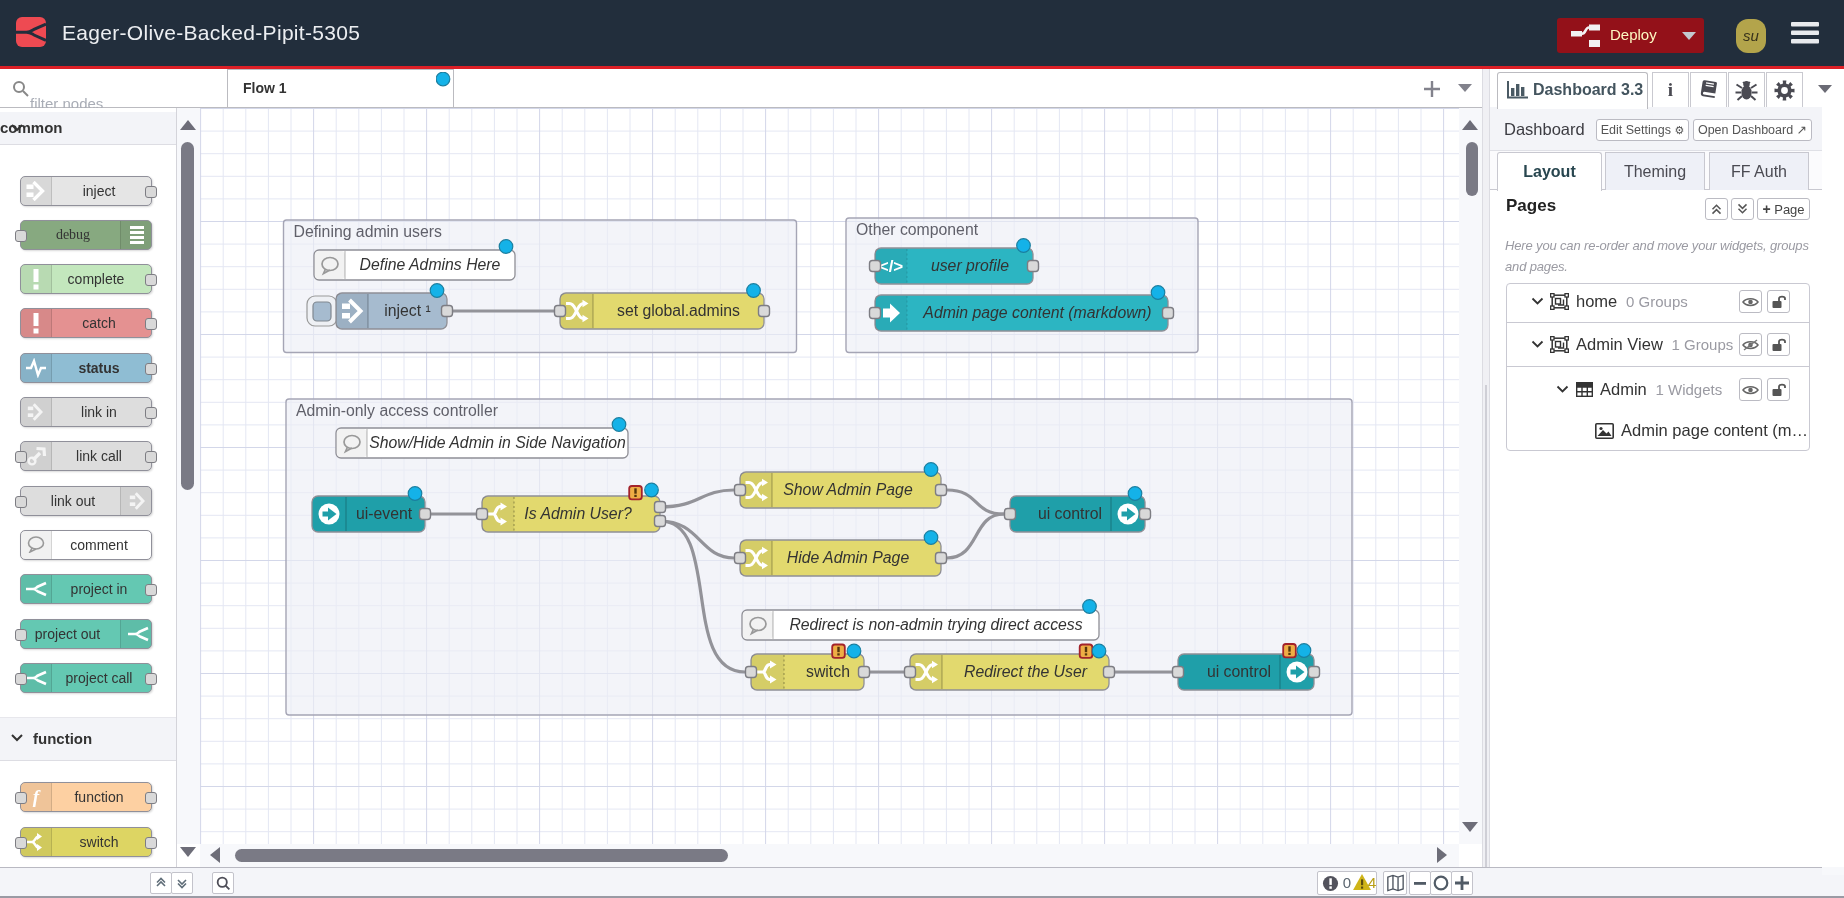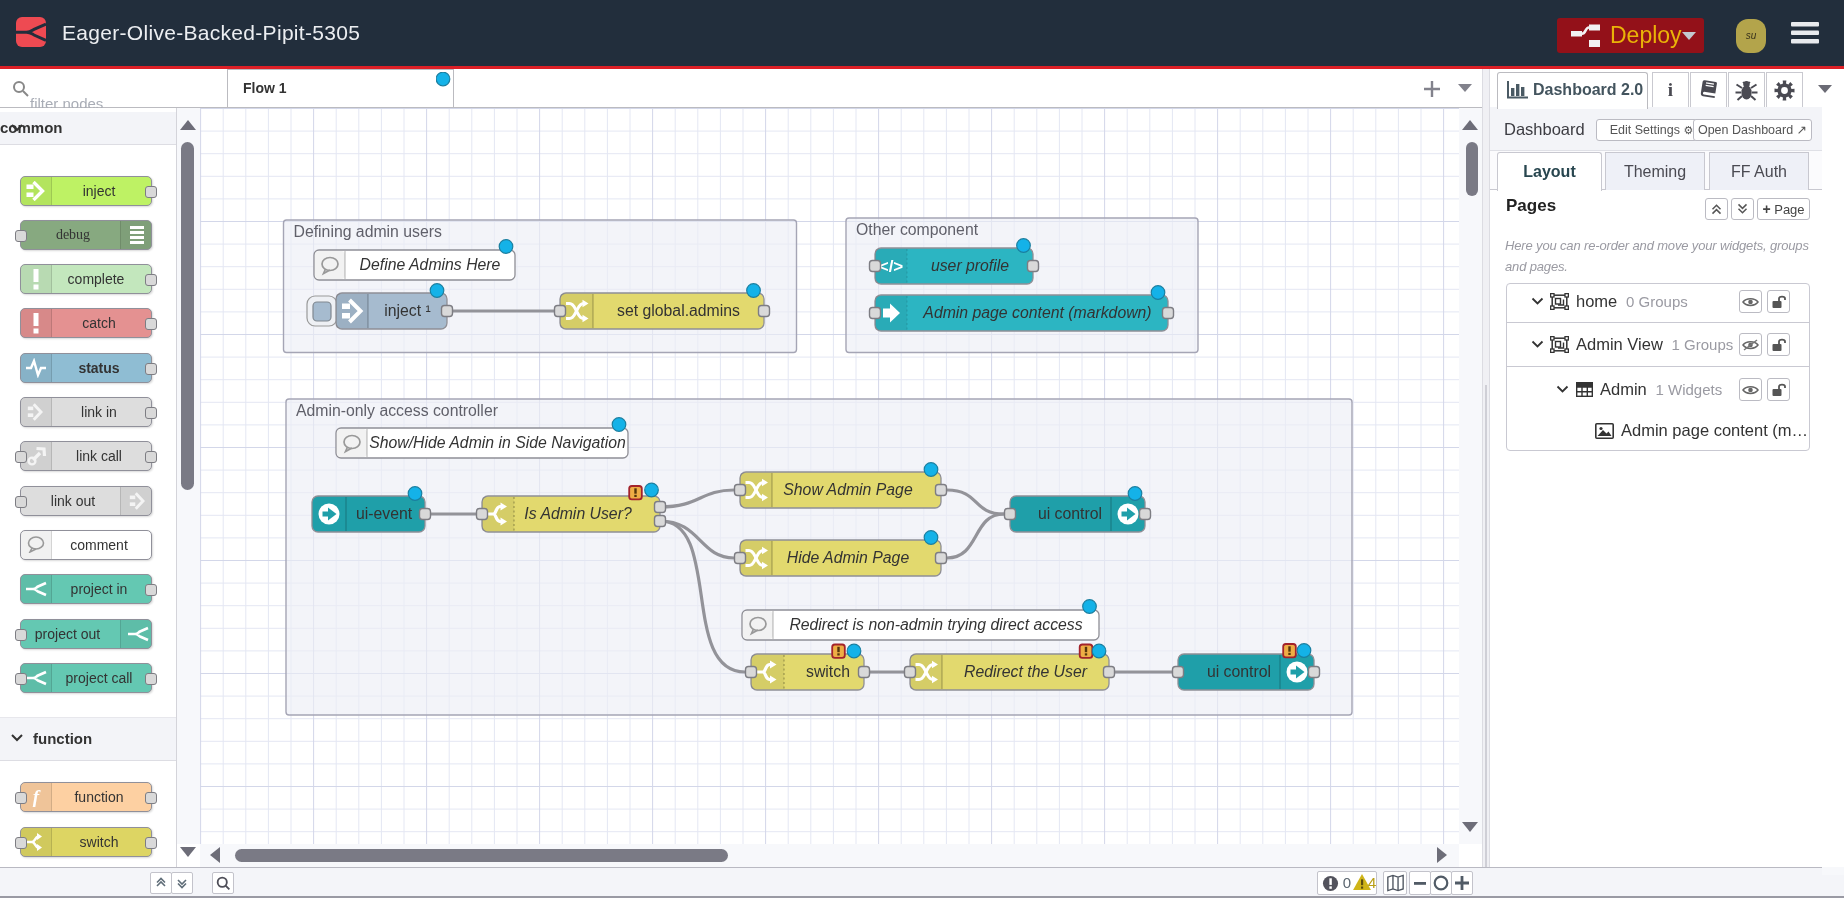--- a/index.html
+++ b/index.html
@@ -3,23 +3,23 @@
 <meta charset="utf-8">
 <style>
   html,body{margin:0;padding:0;}
   body{width:1844px;height:898px;overflow:hidden;position:relative;
        font-family:"Liberation Sans", sans-serif;background:#fff;}
   .abs{position:absolute;}
   
   #header{left:0;top:0;width:1844px;height:66px;background:#222e3c;border-bottom:3px solid #dd1f26;}
   #title{left:62px;top:0;height:66px;line-height:66px;color:#eceef1;font-size:21px;letter-spacing:0.3px;}
   #deploy{left:1557px;top:18px;width:147px;height:35px;background:#931119;border-radius:3px;}
-  #deploy .dtext{position:absolute;left:53px;top:0;height:28px;line-height:34px;color:#eab308;font-size:23px;}
+  #deploy .dtext{position:absolute;left:53px;top:0;height:28px;line-height:34px;color:#fef9c3;font-size:15px;}
   #avatar{left:1736px;top:19px;width:30px;height:34px;background:#b3a44b;border-radius:12px;
-          color:#37321c;font-size:10px;text-align:center;line-height:33px;font-style:italic;}
+          color:#37321c;font-size:15px;text-align:center;line-height:33px;font-style:italic;}
   
   #tabstrip{left:0;top:69px;width:1482px;height:38px;background:#fff;border-bottom:1px solid #bbbbc0;}
   #flowtab{left:227px;top:69px;width:225px;height:37px;background:#fff;border:1px solid #bbbbc0;border-bottom:none;
            font-size:14px;color:#333;font-weight:bold;line-height:37px;text-indent:15px;z-index:3;}
   #sidestrip{left:1490px;top:69px;width:354px;height:38px;background:#fff;border-bottom:1px solid #bbbbc0;}
   
   #sep{left:1482px;top:69px;width:8px;height:829px;background:#f0f0f4;border-left:1px solid #dcdce2;border-right:1px solid #dcdce2;box-sizing:border-box;}
   
   #footer{left:0;top:867px;width:1844px;height:28px;background:#f4f5f9;border-top:1px solid #b9b9c2;border-bottom:2px solid #9a9aa4;box-sizing:content-box;}
   .fbtn{position:absolute;background:#fff;border:1px solid #c3c3cb;border-radius:2px;box-sizing:border-box;}
@@ -156,21 +156,21 @@
 
 <div id="palette" class="abs"></div>
 <div class="cathead abs" style="top:112px;height:32px;line-height:32px;border-top:none;"><span style="">common</span></div>
 <svg class="abs" style="left:11px;top:123px" width="12" height="9">
     <path d="M1,2 L6,7 L11,2" stroke="#333" stroke-width="2" fill="none"></path>
   </svg>
 <div class="cathead abs" style="top:717px;height:42px;line-height:42px;"><span style="margin-left:33px;">function</span></div>
 <svg class="abs" style="left:11px;top:733px" width="12" height="9">
     <path d="M1,2 L6,7 L11,2" stroke="#333" stroke-width="2" fill="none"></path>
   </svg>
-<div class="pnode abs" style="top:175.5px;background:#bef264;">
+<div class="pnode abs" style="top:175.5px;background:#e5e5e5;">
   <div class="picon l"></div>
   <svg class="abs" style="left:4px;top:4px" width="22" height="20" viewBox="0 0 22 20">
       <rect x="1.5" y="3.5" width="7" height="4.5" fill="#fff"></rect>
       <rect x="1.5" y="11.5" width="7" height="4.5" fill="#fff"></rect>
       <path d="M8.5,1 L17.5,10 L8.5,19" stroke="#fff" stroke-width="3.4" fill="none"></path>
     </svg>
   <div class="plabel" style="padding-left:26px;box-sizing:border-box;color:#333;">inject</div>
   <div class="pport r"></div>
 </div>
 <div class="pnode abs" style="top:219.8px;background:#87a980;font-family:Liberation Serif, serif;">
@@ -530,21 +530,21 @@
 </svg>
 
 <div id="sidebar" class="abs"></div>
 <div class="abs" style="left:1497px;top:72px;width:149px;height:36px;background:#fff;border:1px solid #bbbbc0;border-bottom:none;border-radius:3px 3px 0 0;z-index:3;"></div>
 <svg class="abs" style="left:1507px;top:81px;z-index:4" width="22" height="18" viewBox="0 0 22 18">
 <path d="M1,0 V16.5 H21" stroke="#4a5a64" stroke-width="2" fill="none"></path>
 <rect x="4" y="7" width="3.4" height="8" fill="#4a5a64"></rect>
     <rect x="9" y="3" width="3.4" height="12" fill="#4a5a64"></rect>
     <rect x="14" y="6" width="3.4" height="9" fill="#4a5a64"></rect>
   </svg>
-<div class="abs" style="left:1533px;top:72px;height:36px;line-height:36px;font-size:16px;font-weight:bold;color:#43545e;z-index:4;">Dashboard 2.0</div>
+<div class="abs" style="left:1533px;top:72px;height:36px;line-height:36px;font-size:16px;font-weight:bold;color:#43545e;z-index:4;">Dashboard 3.3</div>
 <div class="abs" style="left:1652px;top:72px;width:37px;height:36px;background:#fff;border:1px solid #c9c9d0;box-sizing:border-box;"></div>
 <div class="abs" style="left:1690px;top:72px;width:37px;height:36px;background:#fff;border:1px solid #c9c9d0;box-sizing:border-box;"></div>
 <div class="abs" style="left:1728px;top:72px;width:37px;height:36px;background:#fff;border:1px solid #c9c9d0;box-sizing:border-box;"></div>
 <div class="abs" style="left:1766px;top:72px;width:37px;height:36px;background:#fff;border:1px solid #c9c9d0;box-sizing:border-box;"></div>
 <div class="abs" style="left:1652px;top:72px;width:37px;height:36px;text-align:center;line-height:36px;font-family:'Liberation Serif',serif;font-weight:bold;font-size:19px;color:#4a4a52;">i</div>
 <svg class="abs" style="left:1698px;top:80px" width="22" height="20" viewBox="0 0 22 20">
 <g transform="rotate(9 11 10)">
 <path d="M5.5,1 H16.5 C17.3,1 17.8,1.5 17.8,2.3 V12.5 H6.5 C5.2,12.5 5.2,15.3 6.5,15.3 H17.8 V17 H6 C4.2,17 3.4,15.7 3.4,13.9 V3.1 C3.4,1.8 4.2,1 5.5,1 Z" fill="#4a4a52"></path>
 <path d="M7,3.5 H15 M7,6 H15" stroke="#fff" stroke-width="1.2"></path>
 </g>
@@ -556,21 +556,21 @@
 <path d="M8,2 L10,4 M15,2 L13,4" stroke="#4a4a52" stroke-width="1.6"></path>
   </svg>
 <svg class="abs" style="left:1774px;top:80px" width="21" height="21" viewBox="0 0 21 21">
 <path d="M20.5,8.7 L20.5,12.4 L17.5,12.0 L16.5,14.4 L18.9,16.3 L16.3,18.9 L14.4,16.6 L12.0,17.5 L12.3,20.5 L8.6,20.5 L9.0,17.5 L6.6,16.5 L4.7,18.9 L2.1,16.3 L4.4,14.4 L3.5,12.0 L0.5,12.3 L0.5,8.6 L3.5,9.0 L4.5,6.6 L2.1,4.7 L4.7,2.1 L6.6,4.4 L9.0,3.5 L8.7,0.5 L12.4,0.5 L12.0,3.5 L14.4,4.5 L16.3,2.1 L18.9,4.7 L16.6,6.6 L17.5,9.0 Z M13.9,10.5 A3.4,3.4 0 1 0 7.1,10.5 A3.4,3.4 0 1 0 13.9,10.5 Z" fill="#4a4a52" fill-rule="evenodd"></path>
   </svg>
 <svg class="abs" style="left:1818px;top:85px" width="14" height="9">
     <polygon points="0,0 14,0 7,8" fill="#6b6b75"></polygon>
   </svg>
 <div class="abs" style="left:1490px;top:107px;width:332px;height:44px;background:#f3f4f8;border-bottom:1px solid #dfe0e6;box-sizing:border-box;"></div>
 <div class="abs" style="left:1504px;top:107px;height:44px;line-height:44px;font-size:16.5px;color:#3c3c42;">Dashboard</div>
-<div class="sbtn abs" style="left:1596px;top:119px;width:111px;height:22px;line-height:20px;font-size:12.5px;text-align:center;">Edit Settings <span style="font-size:11px;">⚙</span></div>
+<div class="sbtn abs" style="left:1596px;top:119px;width:93px;height:22px;line-height:20px;font-size:12.5px;text-align:center;">Edit Settings <span style="font-size:11px;">⚙</span></div>
 <div class="sbtn abs" style="left:1693px;top:119px;width:119px;height:22px;line-height:20px;font-size:12.5px;text-align:center;">Open Dashboard ↗</div>
 <div class="abs" style="left:1490px;top:151px;width:332px;height:39px;background:#fbfbfd;border-bottom:1px solid #c8c8d0;box-sizing:border-box;"></div>
 <div class="abs" style="left:1605px;top:152px;width:100px;height:38px;background:#eef0f7;border:1px solid #c8c8d0;border-bottom:none;box-sizing:border-box;text-align:center;line-height:38px;font-size:16px;color:#4a4a52;">Theming</div>
 <div class="abs" style="left:1709px;top:152px;width:100px;height:38px;background:#eef0f7;border:1px solid #c8c8d0;border-bottom:none;box-sizing:border-box;text-align:center;line-height:38px;font-size:16px;color:#4a4a52;">FF Auth</div>
 <div class="abs" style="left:1497px;top:152px;width:105px;height:39px;background:#fff;border:1px solid #c8c8d0;border-bottom:none;border-radius:3px 3px 0 0;box-sizing:border-box;text-align:center;line-height:38px;font-size:16px;font-weight:bold;color:#28464f;">Layout</div>
 <div class="abs" style="left:1506px;top:196px;font-size:17px;font-weight:bold;color:#222;">Pages</div>
 <div class="sbtn abs" style="left:1705px;top:198px;width:23px;height:22px;"></div>
 <div class="sbtn abs" style="left:1731px;top:198px;width:23px;height:22px;"></div>
 <svg class="abs" style="left:1710px;top:203px" width="40" height="12" viewBox="0 0 40 12">
 <path d="M2.5,6.2 L6.5,2.2 L10.5,6.2 M2.5,10.6 L6.5,6.6 L10.5,10.6" stroke="#555" stroke-width="1.5" fill="none"></path>

